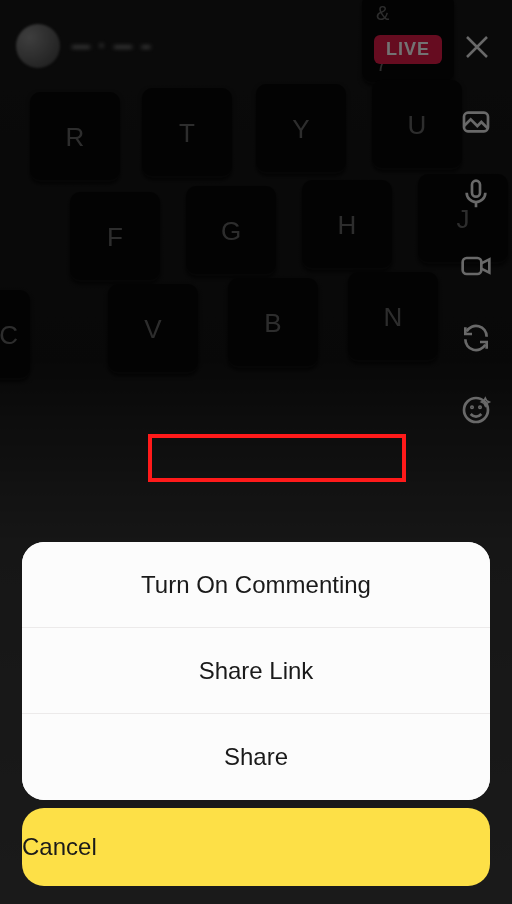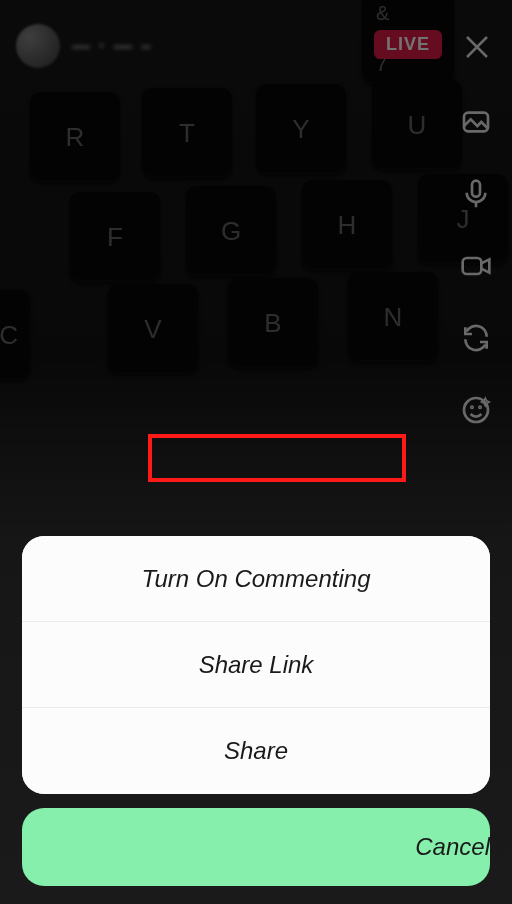--- a/index.html
+++ b/index.html
@@ -26,21 +26,21 @@
     font-size:24px;
     font-weight:500;
   }
   .key span { position:absolute; }
   .key .c  { left:50%; top:50%; transform:translate(-50%,-50%); font-size:26px; letter-spacing:0; }
   .key .tl { left:14px; top:8px; font-size:20px; }
   .key .bl { left:14px; bottom:8px; font-size:20px; }
   
   .header-right {
     position:absolute; top:30px; right:18px;
-    display:flex; align-items:flex-start; gap:18px;
+    display:flex; align-items:flex-end; gap:18px;
     z-index:5;
   }
   .live-badge {
     background:#e21b48;
     color:#fff;
     font-weight:700;
     font-size:18px;
     letter-spacing:1px;
     padding:4px 12px;
     border-radius:6px;
@@ -71,41 +71,41 @@
   .uname {
     color:#cfcfcf; font-size:18px; font-weight:600;
     filter: blur(2.2px);
     letter-spacing:2px;
   }
   
   .sheet-wrap {
     position:absolute;
     left:22px; right:22px; bottom:18px;
     z-index:20;
-    display:flex; flex-direction:column; gap:14px;font-style:italic;
+    display:flex; flex-direction:column; gap:8px;
   }
   .sheet {
     background:#fbfbfb;
     border-radius:22px;
     overflow:hidden;
   }
   .sheet-item {
     height:86px;
     display:flex; align-items:center; justify-content:center;
     font-size:24px;
     color:#1a1a1a;
     border-bottom:1px solid #eceaea;
     background:#fcfcfc;
   }
   .sheet-item:last-child { border-bottom:none;justify-content:center; }
   .cancel-sheet {
-    background:#86efac;
+    background:#fde047;
     border-radius:22px;
     height:78px;
-    display:flex; align-items:center; justify-content:flex-end;
+    display:flex; align-items:center; justify-content:flex-start;
     font-size:24px;
     color:#1a1a1a;
   }
   .highlight {
     position:absolute;
     border:4px solid #ff1a1a;
     pointer-events:none;
     z-index:30;
   }
   

